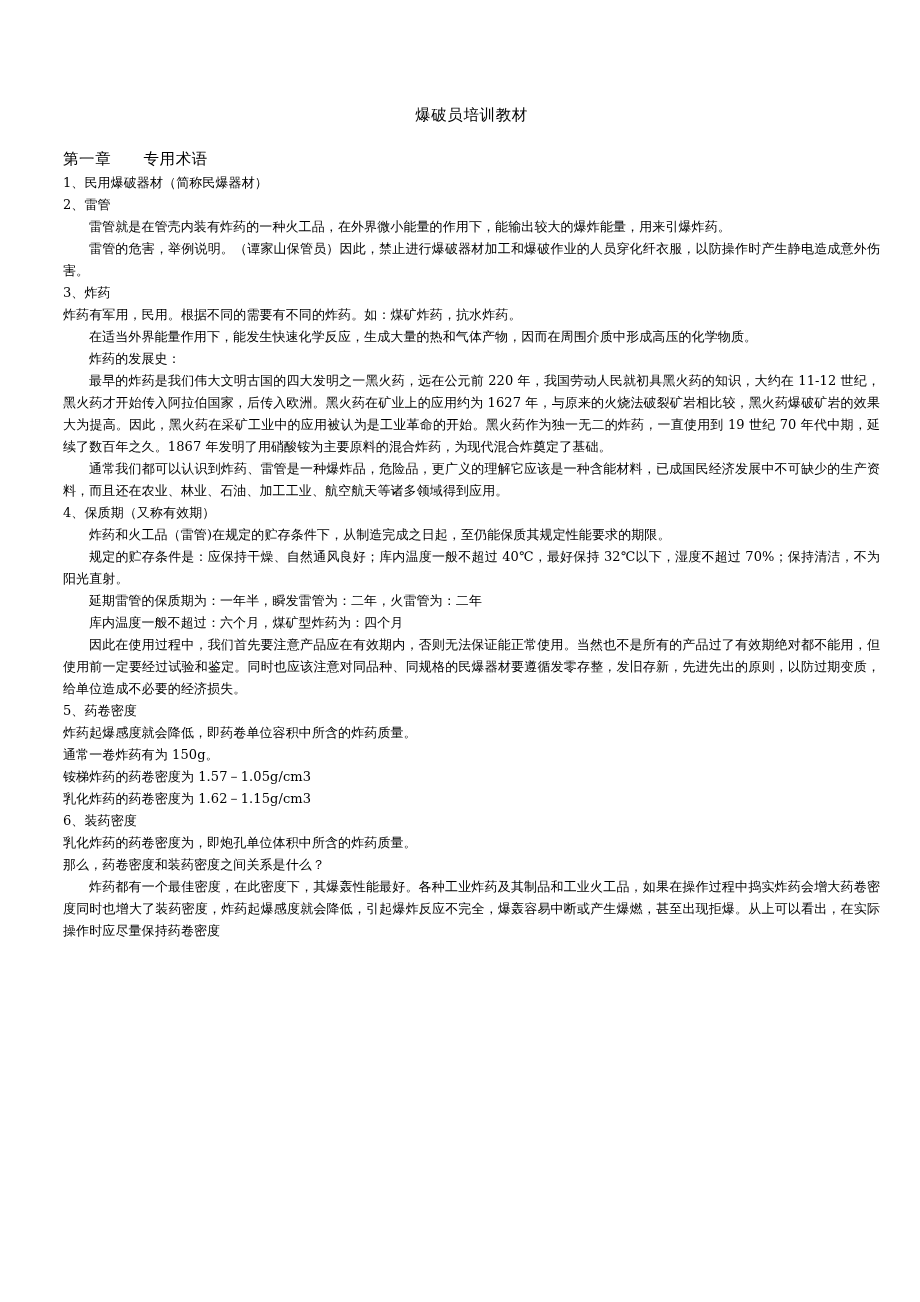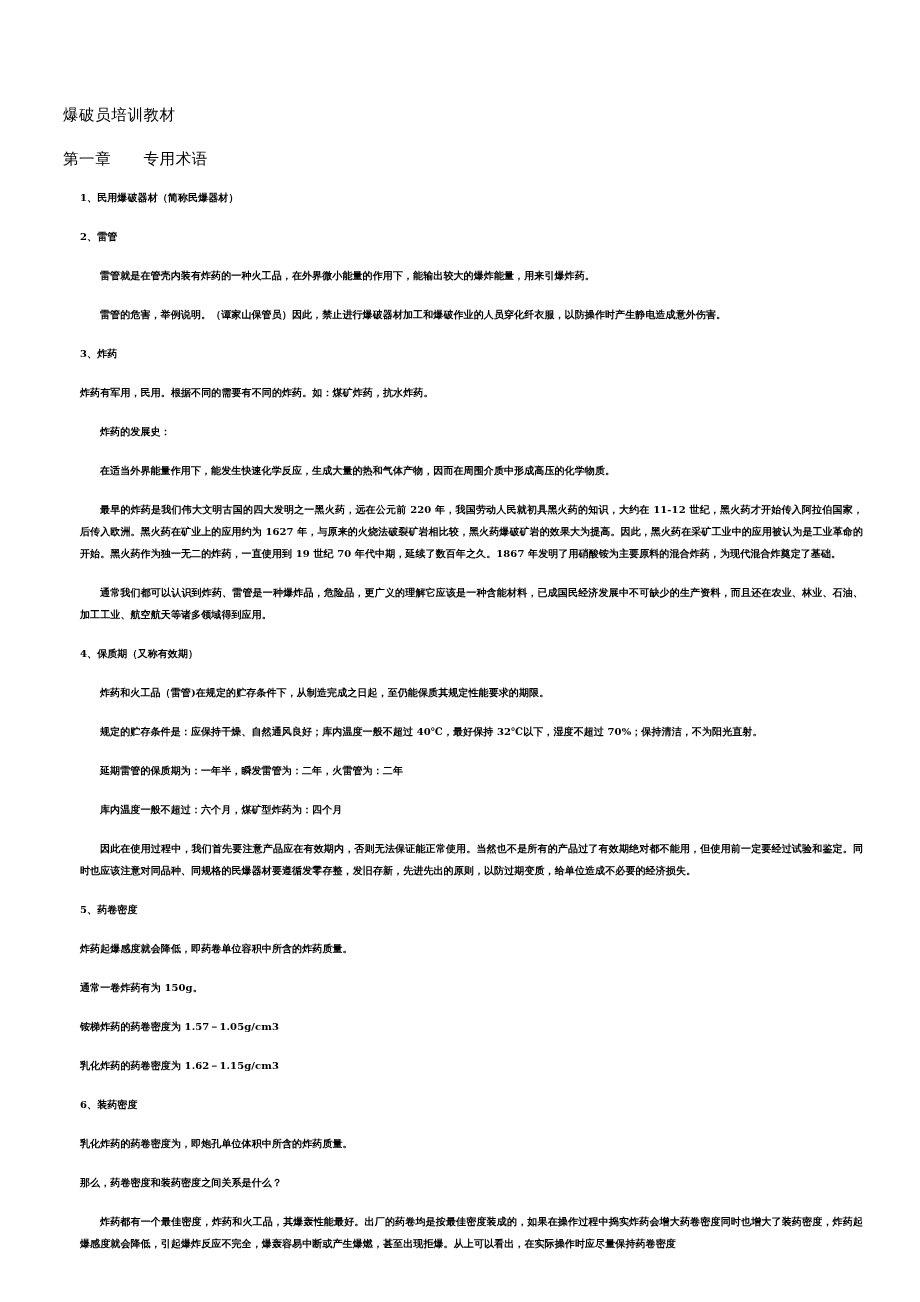--- a/index.html
+++ b/index.html
@@ -20,45 +20,45 @@
     overflow: hidden;
     box-sizing: border-box;
   }
   .content {
     position: absolute;
     left: 63px;
     top: 104px;
     width: 817px;
   }
   .doc-title {
+    text-align: center;
     font-size: 15.5px;
     line-height: 22px;
     letter-spacing: 0.6px;
     margin: 0 0 22px 0;
     font-weight: normal;
   }
   .chapter-title {
     text-align: left;
     font-size: 15.5px;
     line-height: 22px;
     letter-spacing: 0.6px;
     margin: 0 0 2px 0;
     font-weight: normal;
     white-space: pre;
   }
   p.para {
-    margin: 17px;
-    font-size: 10px;
+    margin: 0;
+    font-size: 13px;
     line-height: 22px;
     text-align: justify;
     text-justify: inter-ideograph;
     text-indent: 2em;
     letter-spacing: 0.1px;
     word-break: break-all;
-    font-weight: bold;
   }
   p.para.noindent {
     text-indent: 0;
   }
 </style>
 </head>
 <body>
 
 <div class="page">
   <div class="content">
@@ -68,37 +68,37 @@
     <div class="chapter-title">第一章　　专用术语</div>
 
     <p class="para noindent">1、民用爆破器材（简称民爆器材）</p>
 
     <p class="para noindent">2、雷管</p>
     <p class="para">雷管就是在管壳内装有炸药的一种火工品，在外界微小能量的作用下，能输出较大的爆炸能量，用来引爆炸药。</p>
     <p class="para">雷管的危害，举例说明。（谭家山保管员）因此，禁止进行爆破器材加工和爆破作业的人员穿化纤衣服，以防操作时产生静电造成意外伤害。</p>
 
     <p class="para noindent">3、炸药</p>
     <p class="para noindent">炸药有军用，民用。根据不同的需要有不同的炸药。如：煤矿炸药，抗水炸药。</p>
+    <p class="para">在适当外界能量作用下，能发生快速化学反应，生成大量的热和气体产物，因而在周围介质中形成高压的化学物质。</p>
     <p class="para">炸药的发展史：</p>
-    <p class="para">在适当外界能量作用下，能发生快速化学反应，生成大量的热和气体产物，因而在周围介质中形成高压的化学物质。</p>
     <p class="para">最早的炸药是我们伟大文明古国的四大发明之一黑火药，远在公元前 220 年，我国劳动人民就初具黑火药的知识，大约在 11-12 世纪，黑火药才开始传入阿拉伯国家，后传入欧洲。黑火药在矿业上的应用约为 1627 年，与原来的火烧法破裂矿岩相比较，黑火药爆破矿岩的效果大为提高。因此，黑火药在采矿工业中的应用被认为是工业革命的开始。黑火药作为独一无二的炸药，一直使用到 19 世纪 70 年代中期，延续了数百年之久。1867 年发明了用硝酸铵为主要原料的混合炸药，为现代混合炸奠定了基础。</p>
     <p class="para">通常我们都可以认识到炸药、雷管是一种爆炸品，危险品，更广义的理解它应该是一种含能材料，已成国民经济发展中不可缺少的生产资料，而且还在农业、林业、石油、加工工业、航空航天等诸多领域得到应用。</p>
 
     <p class="para noindent">4、保质期（又称有效期）</p>
     <p class="para">炸药和火工品（雷管)在规定的贮存条件下，从制造完成之日起，至仍能保质其规定性能要求的期限。</p>
     <p class="para">规定的贮存条件是：应保持干燥、自然通风良好；库内温度一般不超过 40℃，最好保持 32℃以下，湿度不超过 70%；保持清洁，不为阳光直射。</p>
     <p class="para">延期雷管的保质期为：一年半，瞬发雷管为：二年，火雷管为：二年</p>
     <p class="para">库内温度一般不超过：六个月，煤矿型炸药为：四个月</p>
     <p class="para">因此在使用过程中，我们首先要注意产品应在有效期内，否则无法保证能正常使用。当然也不是所有的产品过了有效期绝对都不能用，但使用前一定要经过试验和鉴定。同时也应该注意对同品种、同规格的民爆器材要遵循发零存整，发旧存新，先进先出的原则，以防过期变质，给单位造成不必要的经济损失。</p>
 
     <p class="para noindent">5、药卷密度</p>
     <p class="para noindent">炸药起爆感度就会降低，即药卷单位容积中所含的炸药质量。</p>
     <p class="para noindent">通常一卷炸药有为 150g。</p>
     <p class="para noindent">铵梯炸药的药卷密度为 1.57－1.05g/cm3</p>
     <p class="para noindent">乳化炸药的药卷密度为 1.62－1.15g/cm3</p>
 
     <p class="para noindent">6、装药密度</p>
     <p class="para noindent">乳化炸药的药卷密度为，即炮孔单位体积中所含的炸药质量。</p>
     <p class="para noindent">那么，药卷密度和装药密度之间关系是什么？</p>
-    <p class="para">炸药都有一个最佳密度，炸药和火工品，其爆轰性能最好。出厂的药卷均是按最佳密度装成的，如果在操作过程中捣实炸药会增大药卷密度同时也增大了装药密度，炸药起爆感度就会降低，引起爆炸反应不完全，爆轰容易中断或产生爆燃，甚至出现拒爆。从上可以看出，在实际操作时应尽量保持药卷密度</p>
+    <p class="para">炸药都有一个最佳密度，在此密度下，其爆轰性能最好。各种工业炸药及其制品和工业火工品，如果在操作过程中捣实炸药会增大药卷密度同时也增大了装药密度，炸药起爆感度就会降低，引起爆炸反应不完全，爆轰容易中断或产生爆燃，甚至出现拒爆。从上可以看出，在实际操作时应尽量保持药卷密度</p>
 
   </div>
 </div>
 
 </body></html>

